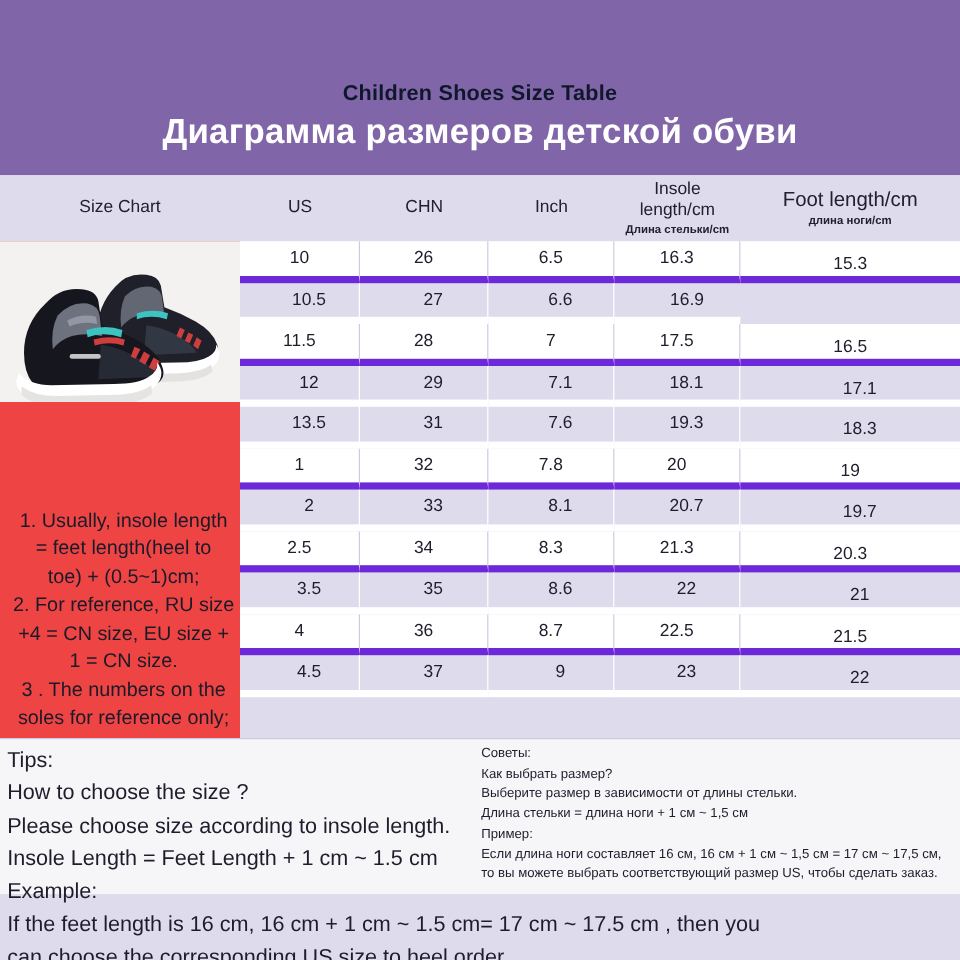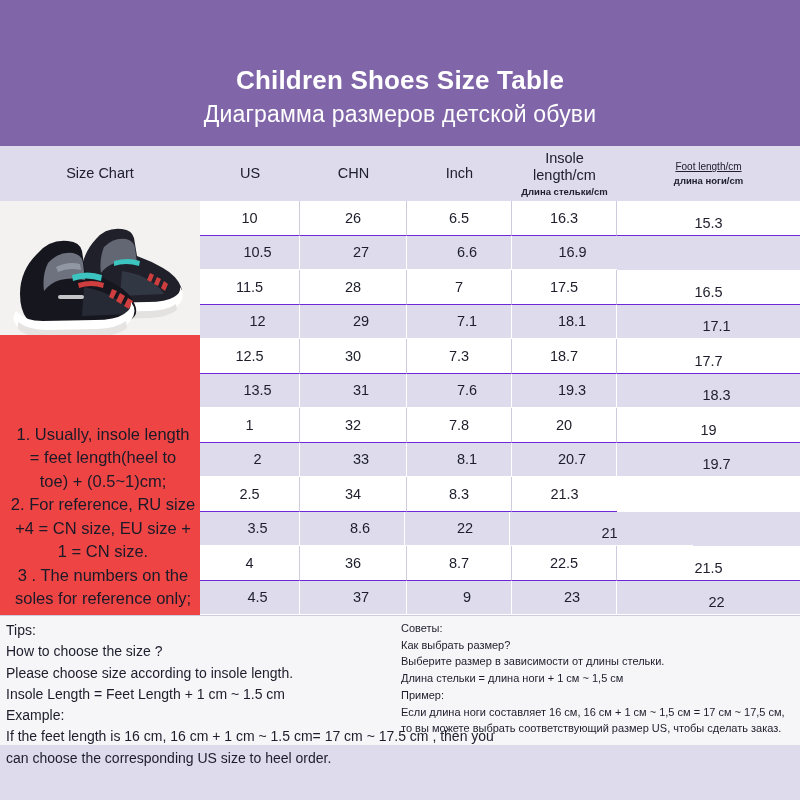--- a/index.html
+++ b/index.html
@@ -30,29 +30,29 @@
     height: 146px;
     background: #8066a8;
     display: flex;
     flex-direction: column;
     align-items: center;
     justify-content: flex-end;
     padding-bottom: 16px;
     box-sizing: border-box;
   }
   .banner-title-en {
-    font-size: 26px;
+    font-size: 18px;
     font-weight: bold;
-    color: #ffffff;
+    color: #0f172a;
     letter-spacing: .2px;
     line-height: 1.25;
   }
   .banner-title-ru {
-    font-size: 23px;
-    font-weight: normal;
+    font-size: 29px;
+    font-weight: bold;
     color: #ffffff;
     letter-spacing: .2px;
     line-height: 1.3;
     margin-top: 4px;
   }
 
   
   .table-wrap {
     position: absolute;
     left: 0;
@@ -86,21 +86,21 @@
     font-weight: bold;
     color: #20202e;
     margin-top: 2px;
   }
   .th-sizechart { width: 200px; }
   .th-us        { width: 100px; }
   .th-chn       { width: 107px; }
   .th-inch      { width: 105px; }
   .th-insole    { width: 105px; }
   .th-foot      { width: 183px; }
-  .th-foot .main { font-size: 10px; text-decoration: underline; }
+  .th-foot .main { font-size: 17px; }
 
   
   .left-panel {
     position: absolute;
     left: 0;
     top: 55px;
     width: 200px;
     height: 414px;
     background: #ef4444;
     overflow: hidden;
@@ -143,21 +143,21 @@
   .row.odd  { background: #ffffff; }
   .row.even { background: #dedbec; }
   .cell {
     display: flex;
     align-items: center;
     justify-content: center;
     font-size: 14.5px;
     color: #1d1d2b;
     box-sizing: border-box;
     border-right: 1px solid #cfcbdf;
-    border-bottom: 1px solid #6d28d9;
+    border-bottom: 6px solid #6d28d9;
   }
   .row.even .cell { border-right-color: #ffffff; border-bottom-color: #ffffff; padding-left: 16px; }
   .cell:last-child { border-right: none; }
   .c-us     { width: 100px; }
   .c-chn    { width: 107px; }
   .c-inch   { width: 105px; }
   .c-insole { width: 105px; }
   .c-foot   { width: 183px; margin-top: 10px; }
 
   
@@ -172,21 +172,21 @@
     box-sizing: border-box;
     display: flex;
   }
   .tips-col {
     box-sizing: border-box;
     padding: 4px 6px 0 6px;
   }
   .tips-col.en { width: 395px; }
   .tips-col.ru { width: 405px; }
   .tips-line {
-    font-size: 14px;
+    font-size: 18px;
     line-height: 1.52;
     color: #1d1d2b;
     white-space: nowrap;
   }
   .tips-col.ru .tips-line { font-size: 11px; }
 </style>
 </head>
 <body>
 
 <div class="page">
@@ -290,27 +290,20 @@
       </div>
 
       <div class="row even">
         <div class="cell c-us">12</div>
         <div class="cell c-chn">29</div>
         <div class="cell c-inch">7.1</div>
         <div class="cell c-insole">18.1</div>
         <div class="cell c-foot">17.1</div>
       </div>
 
-      <div class="row odd">
-        <div class="cell c-us">12.5</div>
-        <div class="cell c-chn">30</div>
-        <div class="cell c-inch">7.3</div>
-        <div class="cell c-insole">18.7</div>
-        <div class="cell c-foot">17.7</div>
-      </div>
 
       <div class="row even">
         <div class="cell c-us">13.5</div>
         <div class="cell c-chn">31</div>
         <div class="cell c-inch">7.6</div>
         <div class="cell c-insole">19.3</div>
         <div class="cell c-foot">18.3</div>
       </div>
 
       <div class="row odd">
@@ -327,24 +320,26 @@
         <div class="cell c-inch">8.1</div>
         <div class="cell c-insole">20.7</div>
         <div class="cell c-foot">19.7</div>
       </div>
 
       <div class="row odd">
         <div class="cell c-us">2.5</div>
         <div class="cell c-chn">34</div>
         <div class="cell c-inch">8.3</div>
         <div class="cell c-insole">21.3</div>
+        <div class="cell c-foot">20.3</div>
       </div>
 
       <div class="row even">
         <div class="cell c-us">3.5</div>
+        <div class="cell c-chn">35</div>
         <div class="cell c-inch">8.6</div>
         <div class="cell c-insole">22</div>
         <div class="cell c-foot">21</div>
       </div>
 
       <div class="row odd">
         <div class="cell c-us">4</div>
         <div class="cell c-chn">36</div>
         <div class="cell c-inch">8.7</div>
         <div class="cell c-insole">22.5</div>

